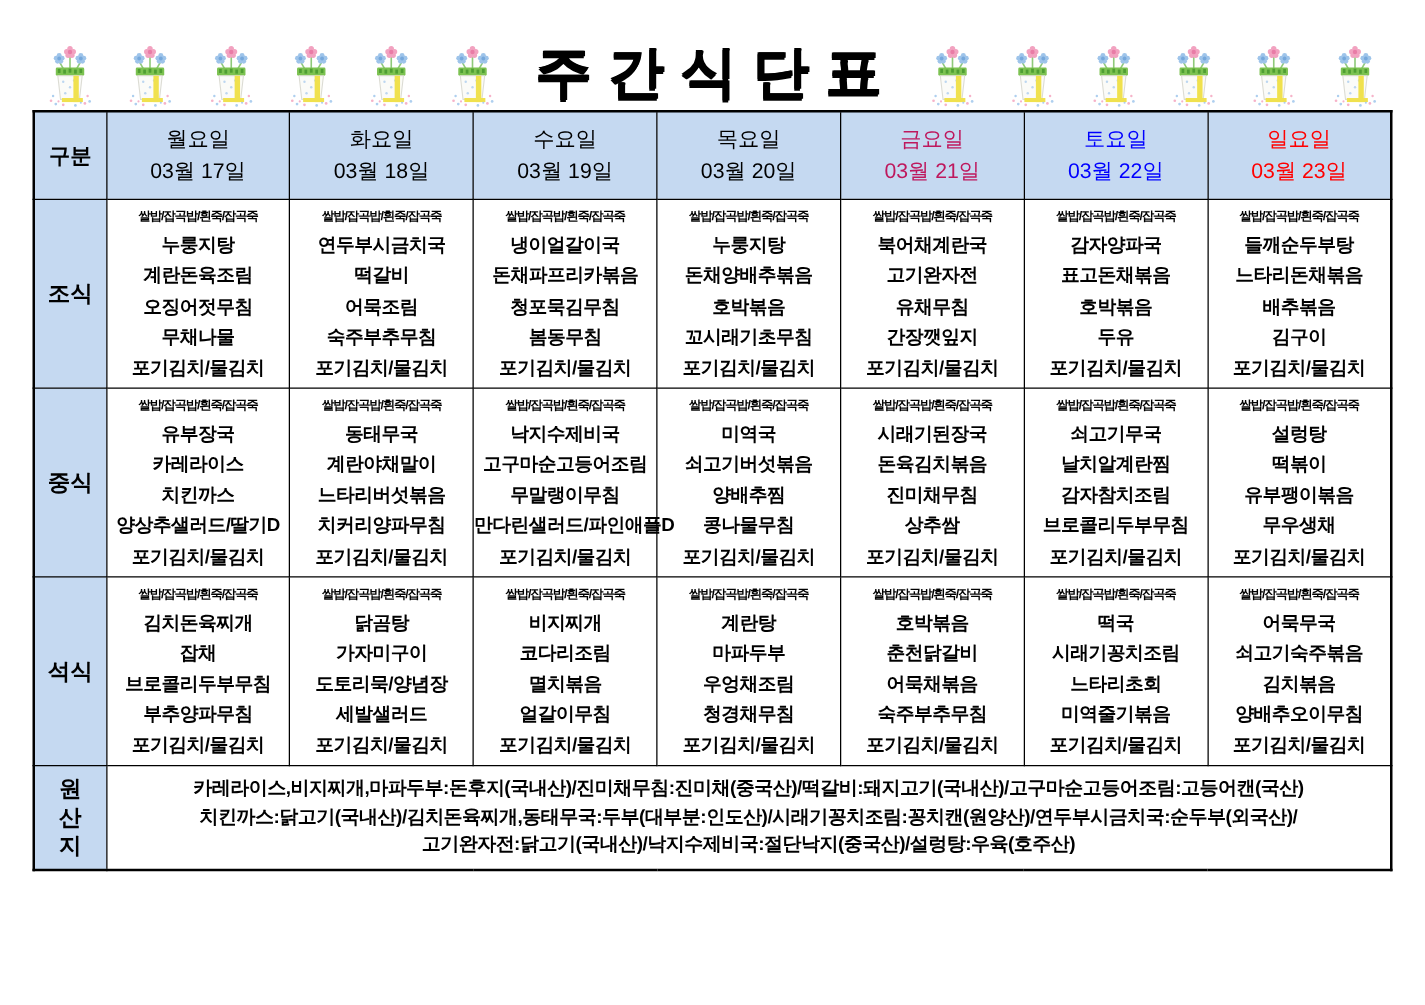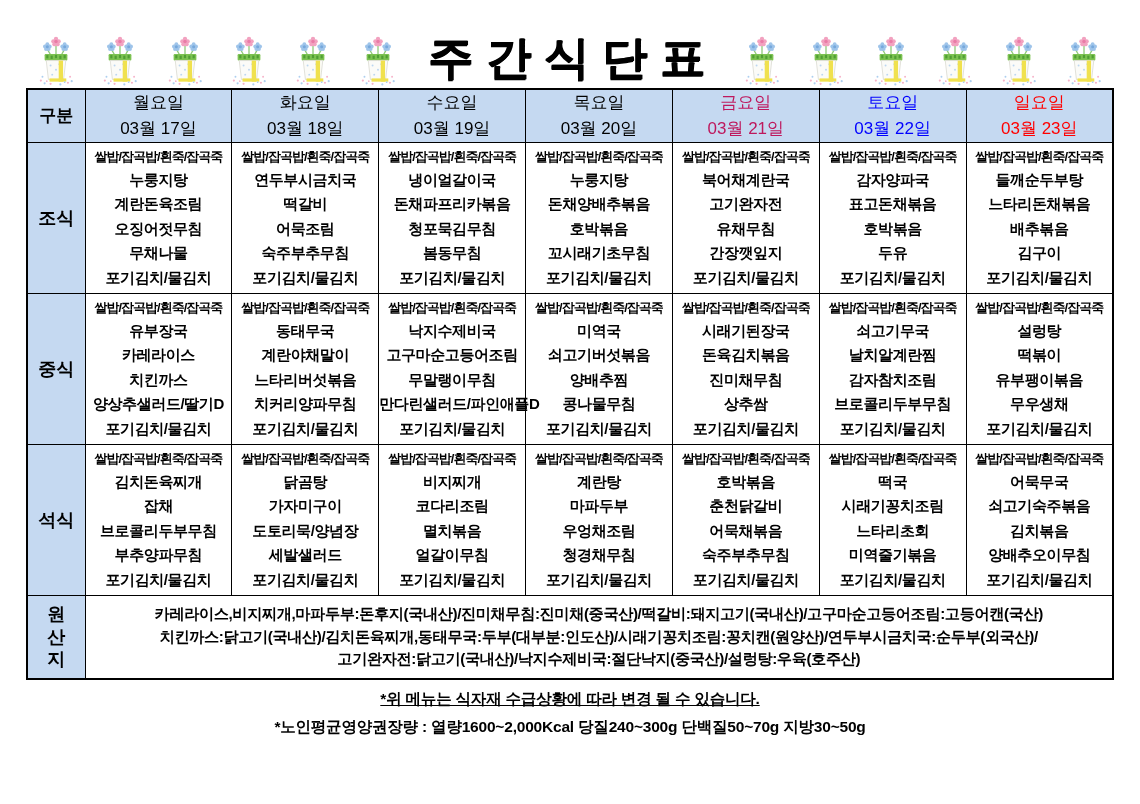--- a/index.html
+++ b/index.html
@@ -23,33 +23,33 @@
     text-shadow:1px 0 0 #000, 0 1px 0 #000;
   }
 
   
   table.menu-table{
     width:1088px;margin:0 auto;border-collapse:collapse;table-layout:fixed;
     border:2.5px solid #000;
   }
   col.label-col{width:58px;}
   th,td{border:1.5px solid #000;padding:0;vertical-align:middle;text-align:center;}
-  tr.header-row{height:53px;margin-top:47px;}
+  tr.header-row{height:70px;margin-top:47px;}
   .corner,.day-header,.row-label{background:var(--header-bg,#c5d9f1);}
   .corner{font-size:17px;font-weight:bold;}
   .day-header{font-weight:bold;font-size:17px;line-height:1.5;}
   .day-name,.day-date{font-weight:normal;}
   .row-label{font-size:18px;font-weight:bold;letter-spacing:0px;}
   tr.meal-row{height:151px;}
   .menu-cell{padding:2px 0;}
   .menu-line{
     font-size:15px;line-height:24.4px;font-weight:600;letter-spacing:-0.4px;
     white-space:nowrap;
   }
-  .rice-line{font-size:13px;letter-spacing:-1px;line-height:23px;}
+  .rice-line{font-size:10px;letter-spacing:-1px;line-height:23px;}
   tr.origin-row{height:84px;}
   .origin-label{font-size:18px;font-weight:bold;line-height:1.25;padding:2px 0;}
   .origin-cell{padding:2px 4px;}
   .origin-line{
     font-size:15.2px;line-height:22.5px;font-weight:600;letter-spacing:-0.4px;
     white-space:nowrap;
   }
 
   
   .footer{margin-top:9px;text-align:center;}
@@ -935,18 +935,14 @@
           </th>
         <td class="origin-cell" id="origin-content" colspan="7">
             <div class="origin-line">카레라이스,비지찌개,마파두부:돈후지(국내산)/진미채무침:진미채(중국산)/떡갈비:돼지고기(국내산)/고구마순고등어조림:고등어캔(국산)</div>
             <div class="origin-line">치킨까스:닭고기(국내산)/김치돈육찌개,동태무국:두부(대부분:인도산)/시래기꽁치조림:꽁치캔(원양산)/연두부시금치국:순두부(외국산)/</div>
             <div class="origin-line">고기완자전:닭고기(국내산)/낙지수제비국:절단낙지(중국산)/설렁탕:우육(호주산)</div>
           </td>
       </tr>
     </tbody>
   </table>
 
-  <div class="footer">
-    <div class="note1">*위 메뉴는 식자재 수급상황에 따라 변경 될 수 있습니다.</div>
-    <div class="note2">*노인평균영양권장량 : 열량1600~2,000Kcal 당질240~300g 단백질50~70g 지방30~50g</div>
-  </div>
 
 </div>
 
 </body></html>

